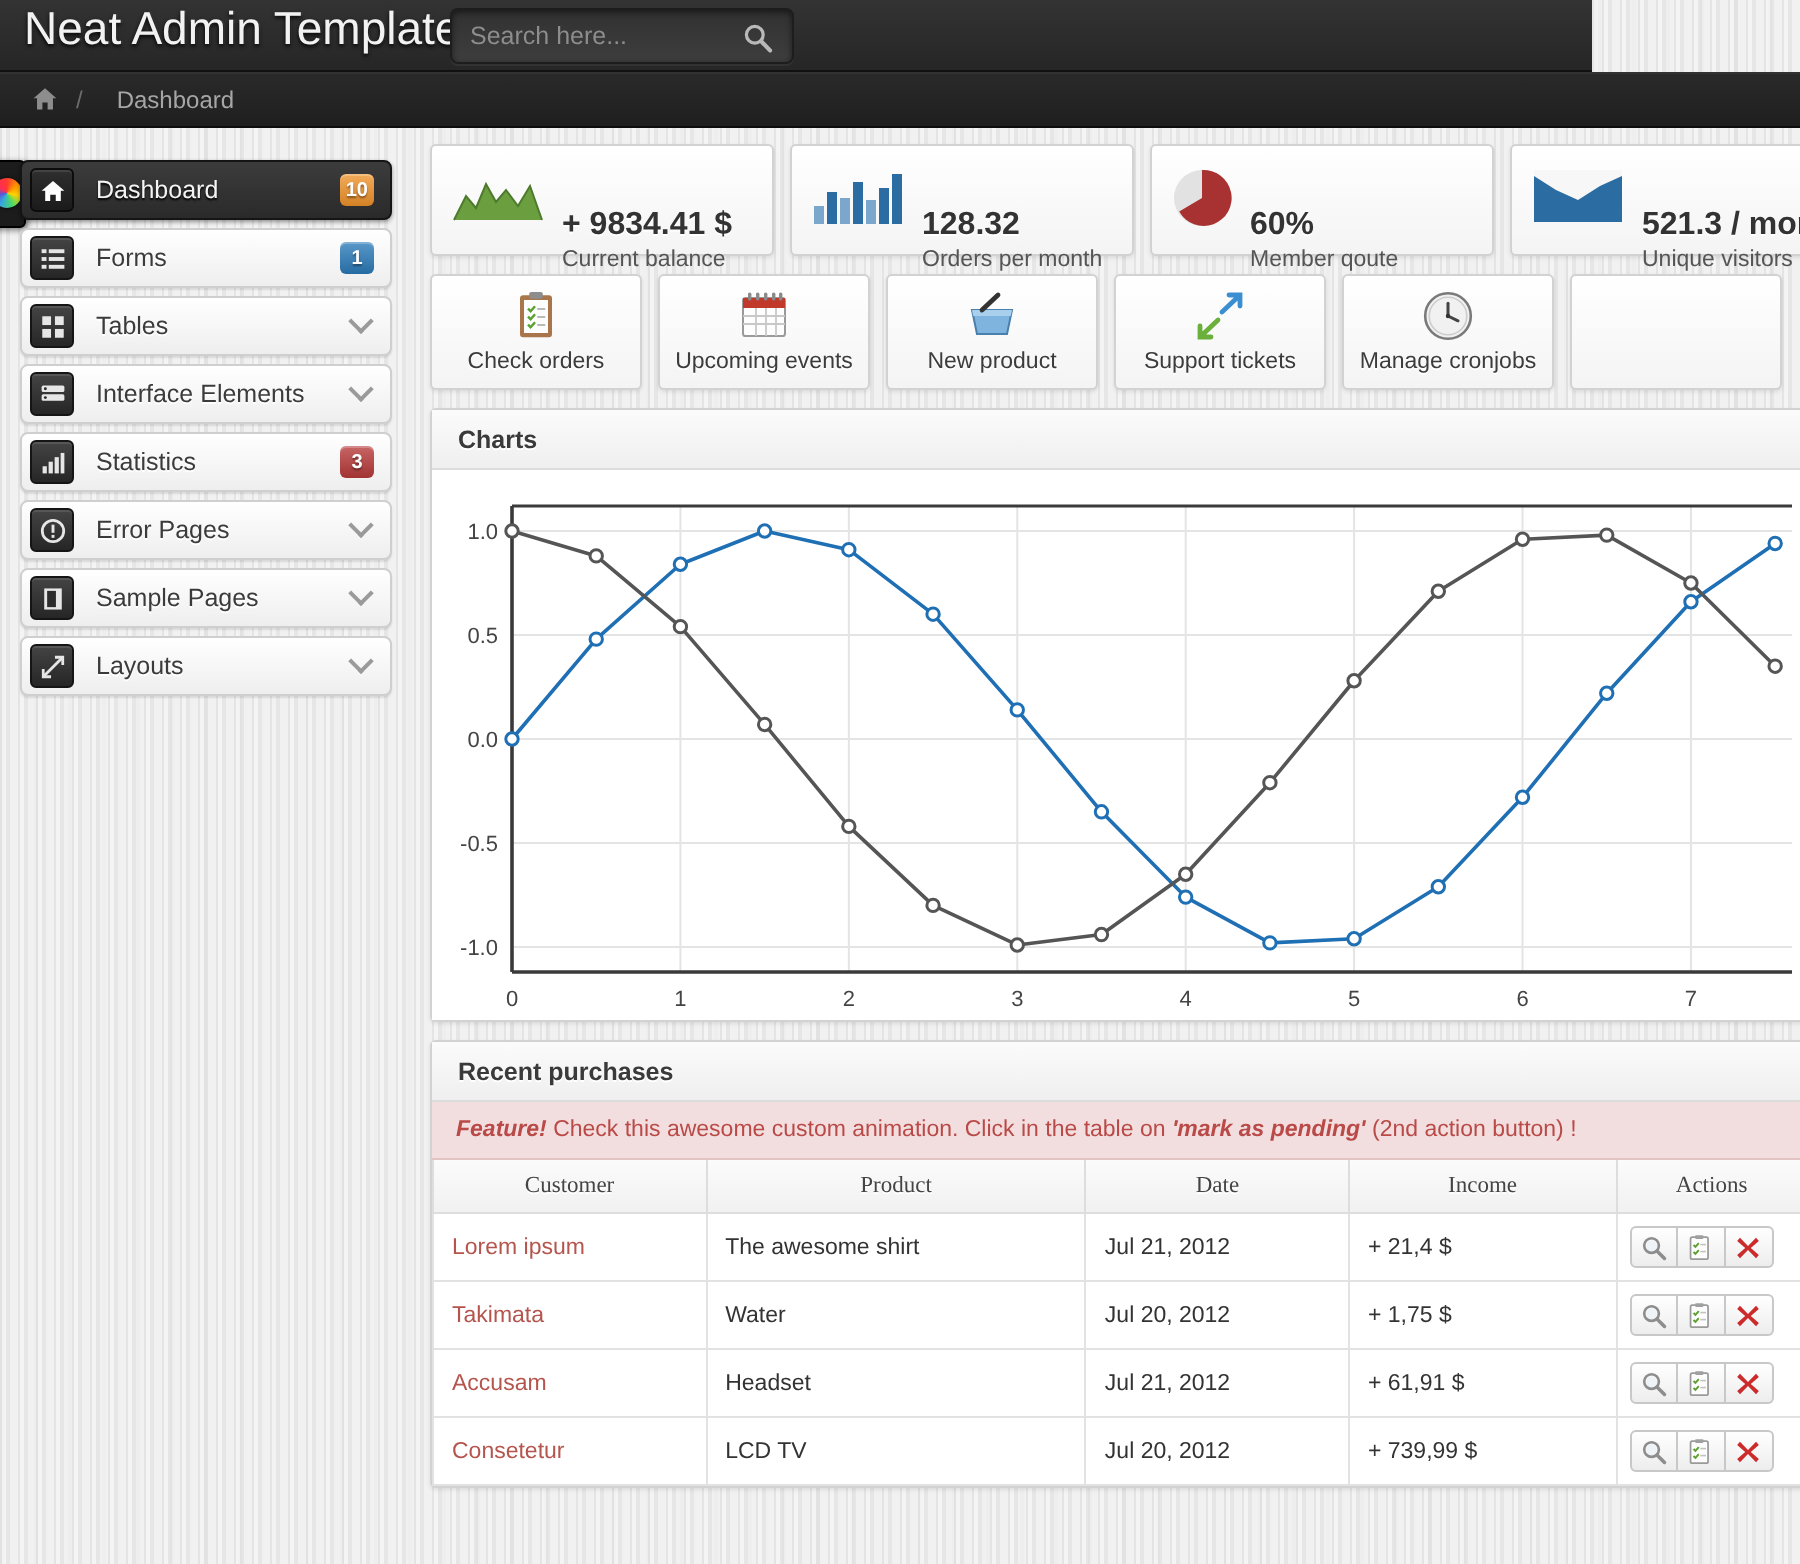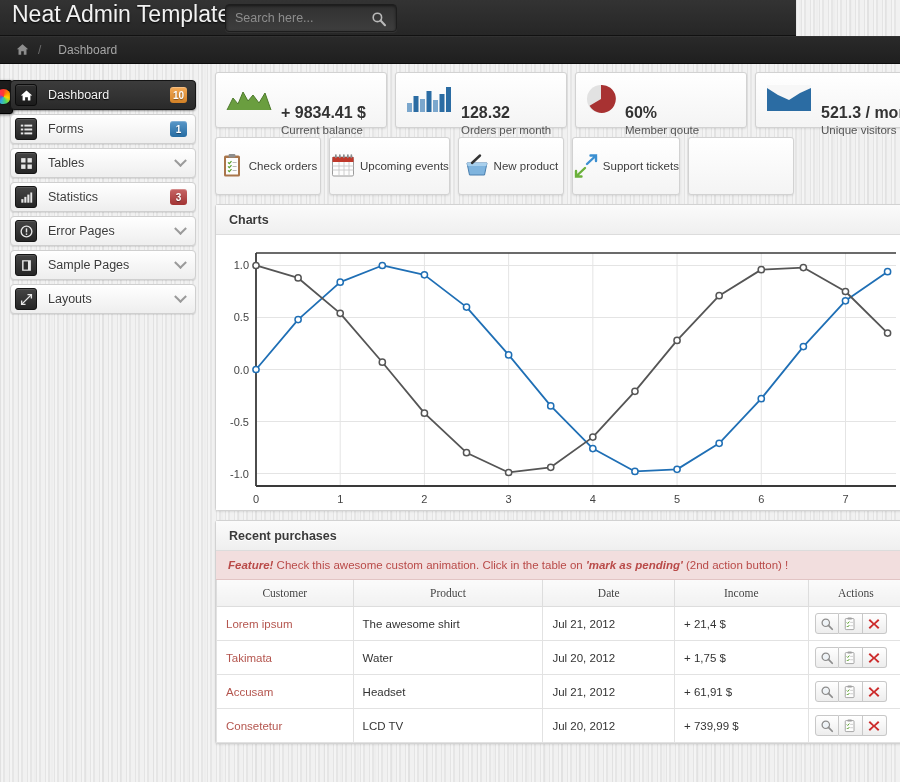--- a/index.html
+++ b/index.html
@@ -145,21 +145,21 @@
   .stat .big {
     font-size:16px; font-weight:bold; color:#333; white-space:nowrap;
     text-shadow:0 1px 0 #fff;
   }
   .stat .sub { font-size:11.5px; color:#555; white-space:nowrap; }
 
   
   #shortcuts { display:flex; gap:8px; margin-top:9px; }
   .tile {
     flex:0 0 106px; height:58px;
-    display:flex; flex-direction:row; align-items:center;
+    display:flex; flex-direction:column; align-items:center;
     justify-content:center; gap:4px;
   }
   .tile .ticon { height:26px; display:flex; align-items:flex-end; }
   .tile .tlabel {
     font-size:11.5px; color:#3c3c3c; text-shadow:0 1px 0 #fff;
     white-space:nowrap;
   }
 
   
   #chartpanel { margin-top:9px; }
@@ -261,20 +261,32 @@
     <div class="navitem">
       <div class="navicon">
         <svg viewBox="0 0 16 16" width="13" height="13">
           <rect x="1.4" y="1.4" width="5.4" height="5.4" fill="#e6e6e6"></rect>
           <rect x="9.2" y="1.4" width="5.4" height="5.4" fill="#e6e6e6"></rect>
       <rect x="1.4" y="9.2" width="5.4" height="5.4" fill="#e6e6e6"></rect>
           <rect x="9.2" y="9.2" width="5.4" height="5.4" fill="#e6e6e6"></rect>
         </svg>
       </div>
       <div class="navlabel">Tables</div>
+      <div class="chev"></div>
+    </div>
+    <div class="navitem">
+      <div class="navicon">
+        <svg viewBox="0 0 16 16" width="13" height="13">
+          <rect x="1" y="2.2" width="14" height="4" rx="1" fill="#e6e6e6"></rect>
+          <rect x="1" y="7.6" width="14" height="4" rx="1" fill="#e6e6e6"></rect>
+      <circle cx="3.3" cy="4.2" r="0.9" fill="#2a2a2a"></circle>
+          <circle cx="3.3" cy="9.6" r="0.9" fill="#2a2a2a"></circle>
+        </svg>
+      </div>
+      <div class="navlabel">Interface Elements</div>
       <div class="chev"></div>
     </div>
     <div class="navitem">
       <div class="navicon">
         <svg viewBox="0 0 16 16" width="13" height="13">
           <rect x="1.6" y="10" width="2.6" height="4.4" fill="#e6e6e6"></rect>
           <rect x="5.3" y="7.2" width="2.6" height="7.2" fill="#e6e6e6"></rect>
       <rect x="9" y="4.4" width="2.6" height="10" fill="#e6e6e6"></rect>
           <rect x="12.7" y="1.8" width="2.3" height="12.6" fill="#e6e6e6"></rect>
         </svg>
@@ -417,20 +429,32 @@
       <div class="tlabel">New product</div>
       </div>
       <div class="panel tile">
         <div class="ticon">
           <svg width="26" height="26" viewBox="0 0 26 26">
             <path d="M14 11 L23 2.5 M17.5 2.5 H23 V8" stroke="#3b8fd1" stroke-width="2.4" fill="none" stroke-linecap="round"></path>
       <path d="M12 15 L3 23.5 M8.5 23.5 H3 V18" stroke="#6ab03a" stroke-width="2.4" fill="none" stroke-linecap="round"></path>
           </svg>
         </div>
       <div class="tlabel">Support tickets</div>
+      </div>
+      <div class="panel tile">
+        <div class="ticon">
+          <svg width="26" height="26" viewBox="0 0 26 26">
+            <circle cx="13" cy="13" r="11.4" fill="#f1f1f1" stroke="#7a7a7a" stroke-width="1.3"></circle>
+      <circle cx="13" cy="13" r="9.4" fill="none" stroke="#cdcdcd" stroke-width="0.8"></circle>
+      <line x1="13" y1="13" x2="13" y2="6.6" stroke="#444" stroke-width="1.5" stroke-linecap="round"></line>
+      <line x1="13" y1="13" x2="18" y2="15.4" stroke="#444" stroke-width="1.5" stroke-linecap="round"></line>
+      <circle cx="13" cy="13" r="1.1" fill="#333"></circle>
+          </svg>
+        </div>
+      <div class="tlabel">Manage cronjobs</div>
       </div>
       <div class="panel tile" style="flex: 0 0 106px;"></div>
     </div>
 
   <div class="panel" id="chartpanel">
     <div class="panelhead">Charts</div>
     <div id="chartbody"><svg width="688" height="275" viewBox="0 0 688 275">
           <rect x="40" y="12" width="640" height="233" fill="#ffffff"></rect>
           <line x1="40" y1="24.48214285714287" x2="680" y2="24.48214285714287" stroke="#e4e4e4" stroke-width="1"></line>
           <text x="33" y="28.48214285714287" text-anchor="end" font-family="Liberation Sans, sans-serif" font-size="11" fill="#444">1.0</text>

